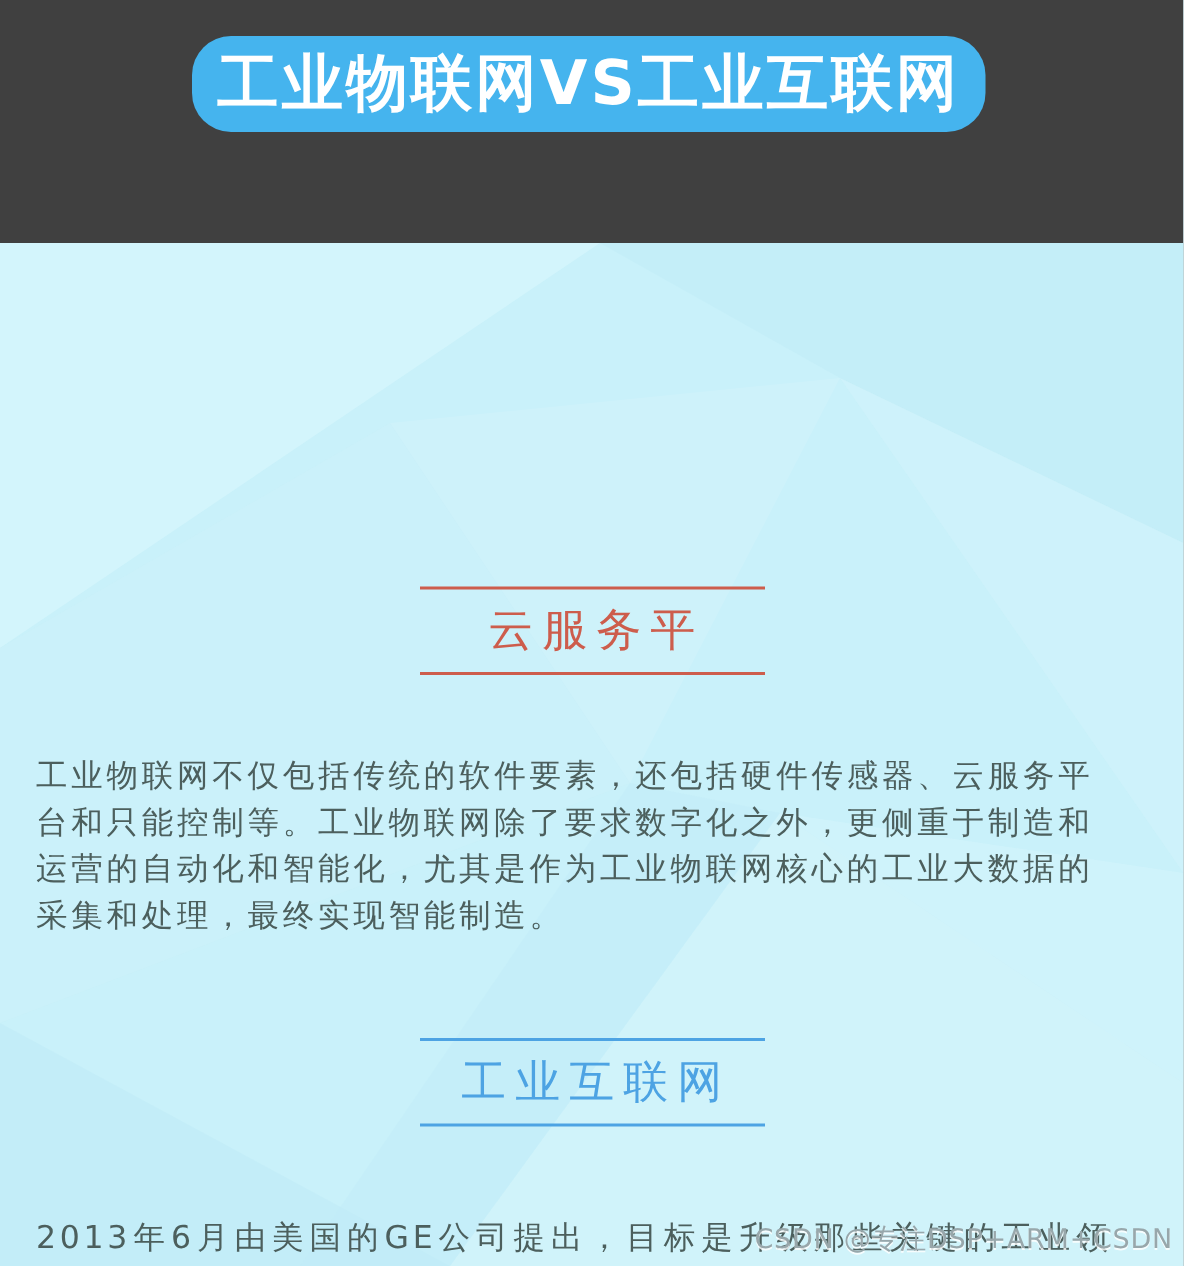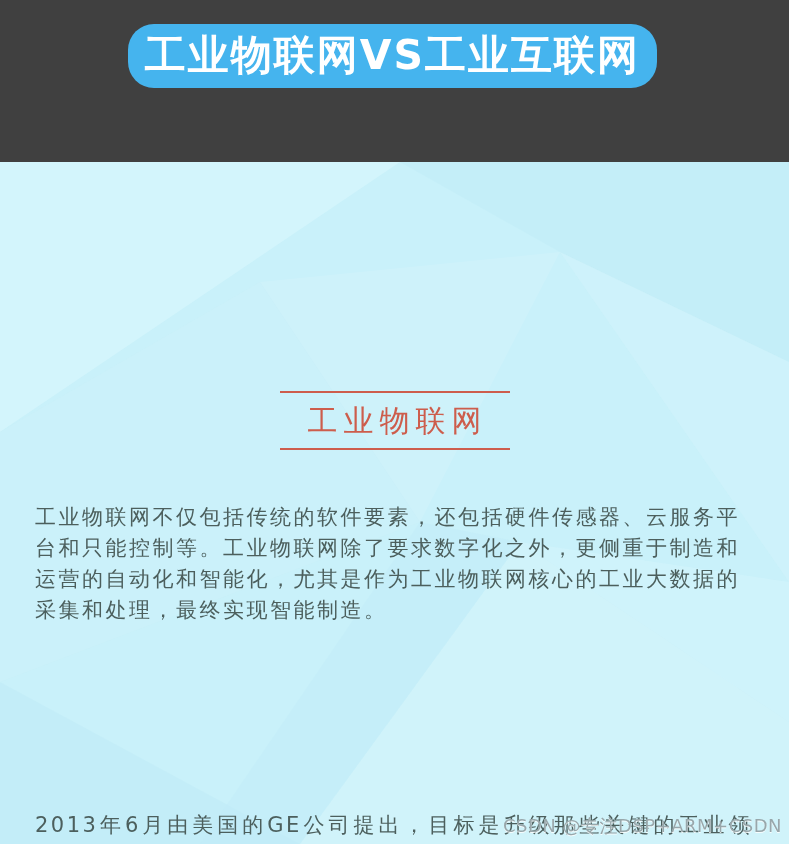--- a/index.html
+++ b/index.html
@@ -53,21 +53,21 @@
     font-weight: 500;
     letter-spacing: 6px;
     margin-right: -6px; 
     white-space: nowrap;
     line-height: 1;
   }
   .sec-heading-1 { top: 229px; }
   .sec-heading-2 { top: 530px; }
   .sec-paragraph {
     position: absolute;
-    left: 35px;
+    left: 24px;
     width: 717px;
     font-size: 21px;
     line-height: 31px;
     letter-spacing: 2.5px;
     white-space: pre-line;
     text-align: justify;
   }
   .sec-paragraph-1 { top: 340px; }
   .sec-paragraph-2 { top: 648px; }
   .watermark {
@@ -95,28 +95,31 @@
       <polygon points="560,90 789,200 789,420" fill="#d4f4fb" opacity="0.5"></polygon>
       <polygon points="0,270 260,120 420,360 0,520" fill="#cdf2fa" opacity="0.5"></polygon>
       <polygon points="0,520 300,682 0,682" fill="#bce9f5" opacity="0.4"></polygon>
       <polygon points="300,682 520,380 789,560 789,682" fill="#ffffff" opacity="0.14"></polygon>
       <polygon points="420,360 520,380 300,682 200,682" fill="#c1ecf7" opacity="0.4"></polygon>
       <polygon points="789,420 789,560 520,380" fill="#d8f6fd" opacity="0.45"></polygon>
       <polygon points="260,120 560,90 420,360" fill="#ffffff" opacity="0.10"></polygon>
     </svg>
 
     <div class="sec-heading sec-heading-1" style="border-color: rgb(205, 93, 76); color: rgb(205, 93, 76);">
-      <span class="sec-heading-text">工业物联网</span>
+      <span class="sec-heading-text">云服务平</span>
     </div>
 
     <div class="sec-paragraph sec-paragraph-1" style="color: rgb(76, 95, 93);">工业物联网不仅包括传统的软件要素，还包括硬件传感器、云服务平
 台和只能控制等。工业物联网除了要求数字化之外，更侧重于制造和
 运营的自动化和智能化，尤其是作为工业物联网核心的工业大数据的
 采集和处理，最终实现智能制造。</div>
 
+    <div class="sec-heading sec-heading-2" style="border-color: rgb(77, 163, 227); color: rgb(77, 163, 227);">
+      <span class="sec-heading-text">工业互联网</span>
+    </div>
 
     <div class="sec-paragraph sec-paragraph-2" style="color: rgb(76, 95, 93);">2013年6月由美国的GE公司提出，目标是升级那些关键的工业领域。
 工业互联网未来的发展战略，是要将工业与互联网在设计、研发、制
 造、营销、服务等各个阶段进行充分融合，以提高整个系统运行效
 率。工业互联网实际就是整个工业过程互联网化，重点强调的是企业
 信息的数字化。</div>
   </div>
 
   <div class="watermark" style="color: rgb(152, 167, 171);">CSDN @专注DSP+ARM+CSDN</div>
 

